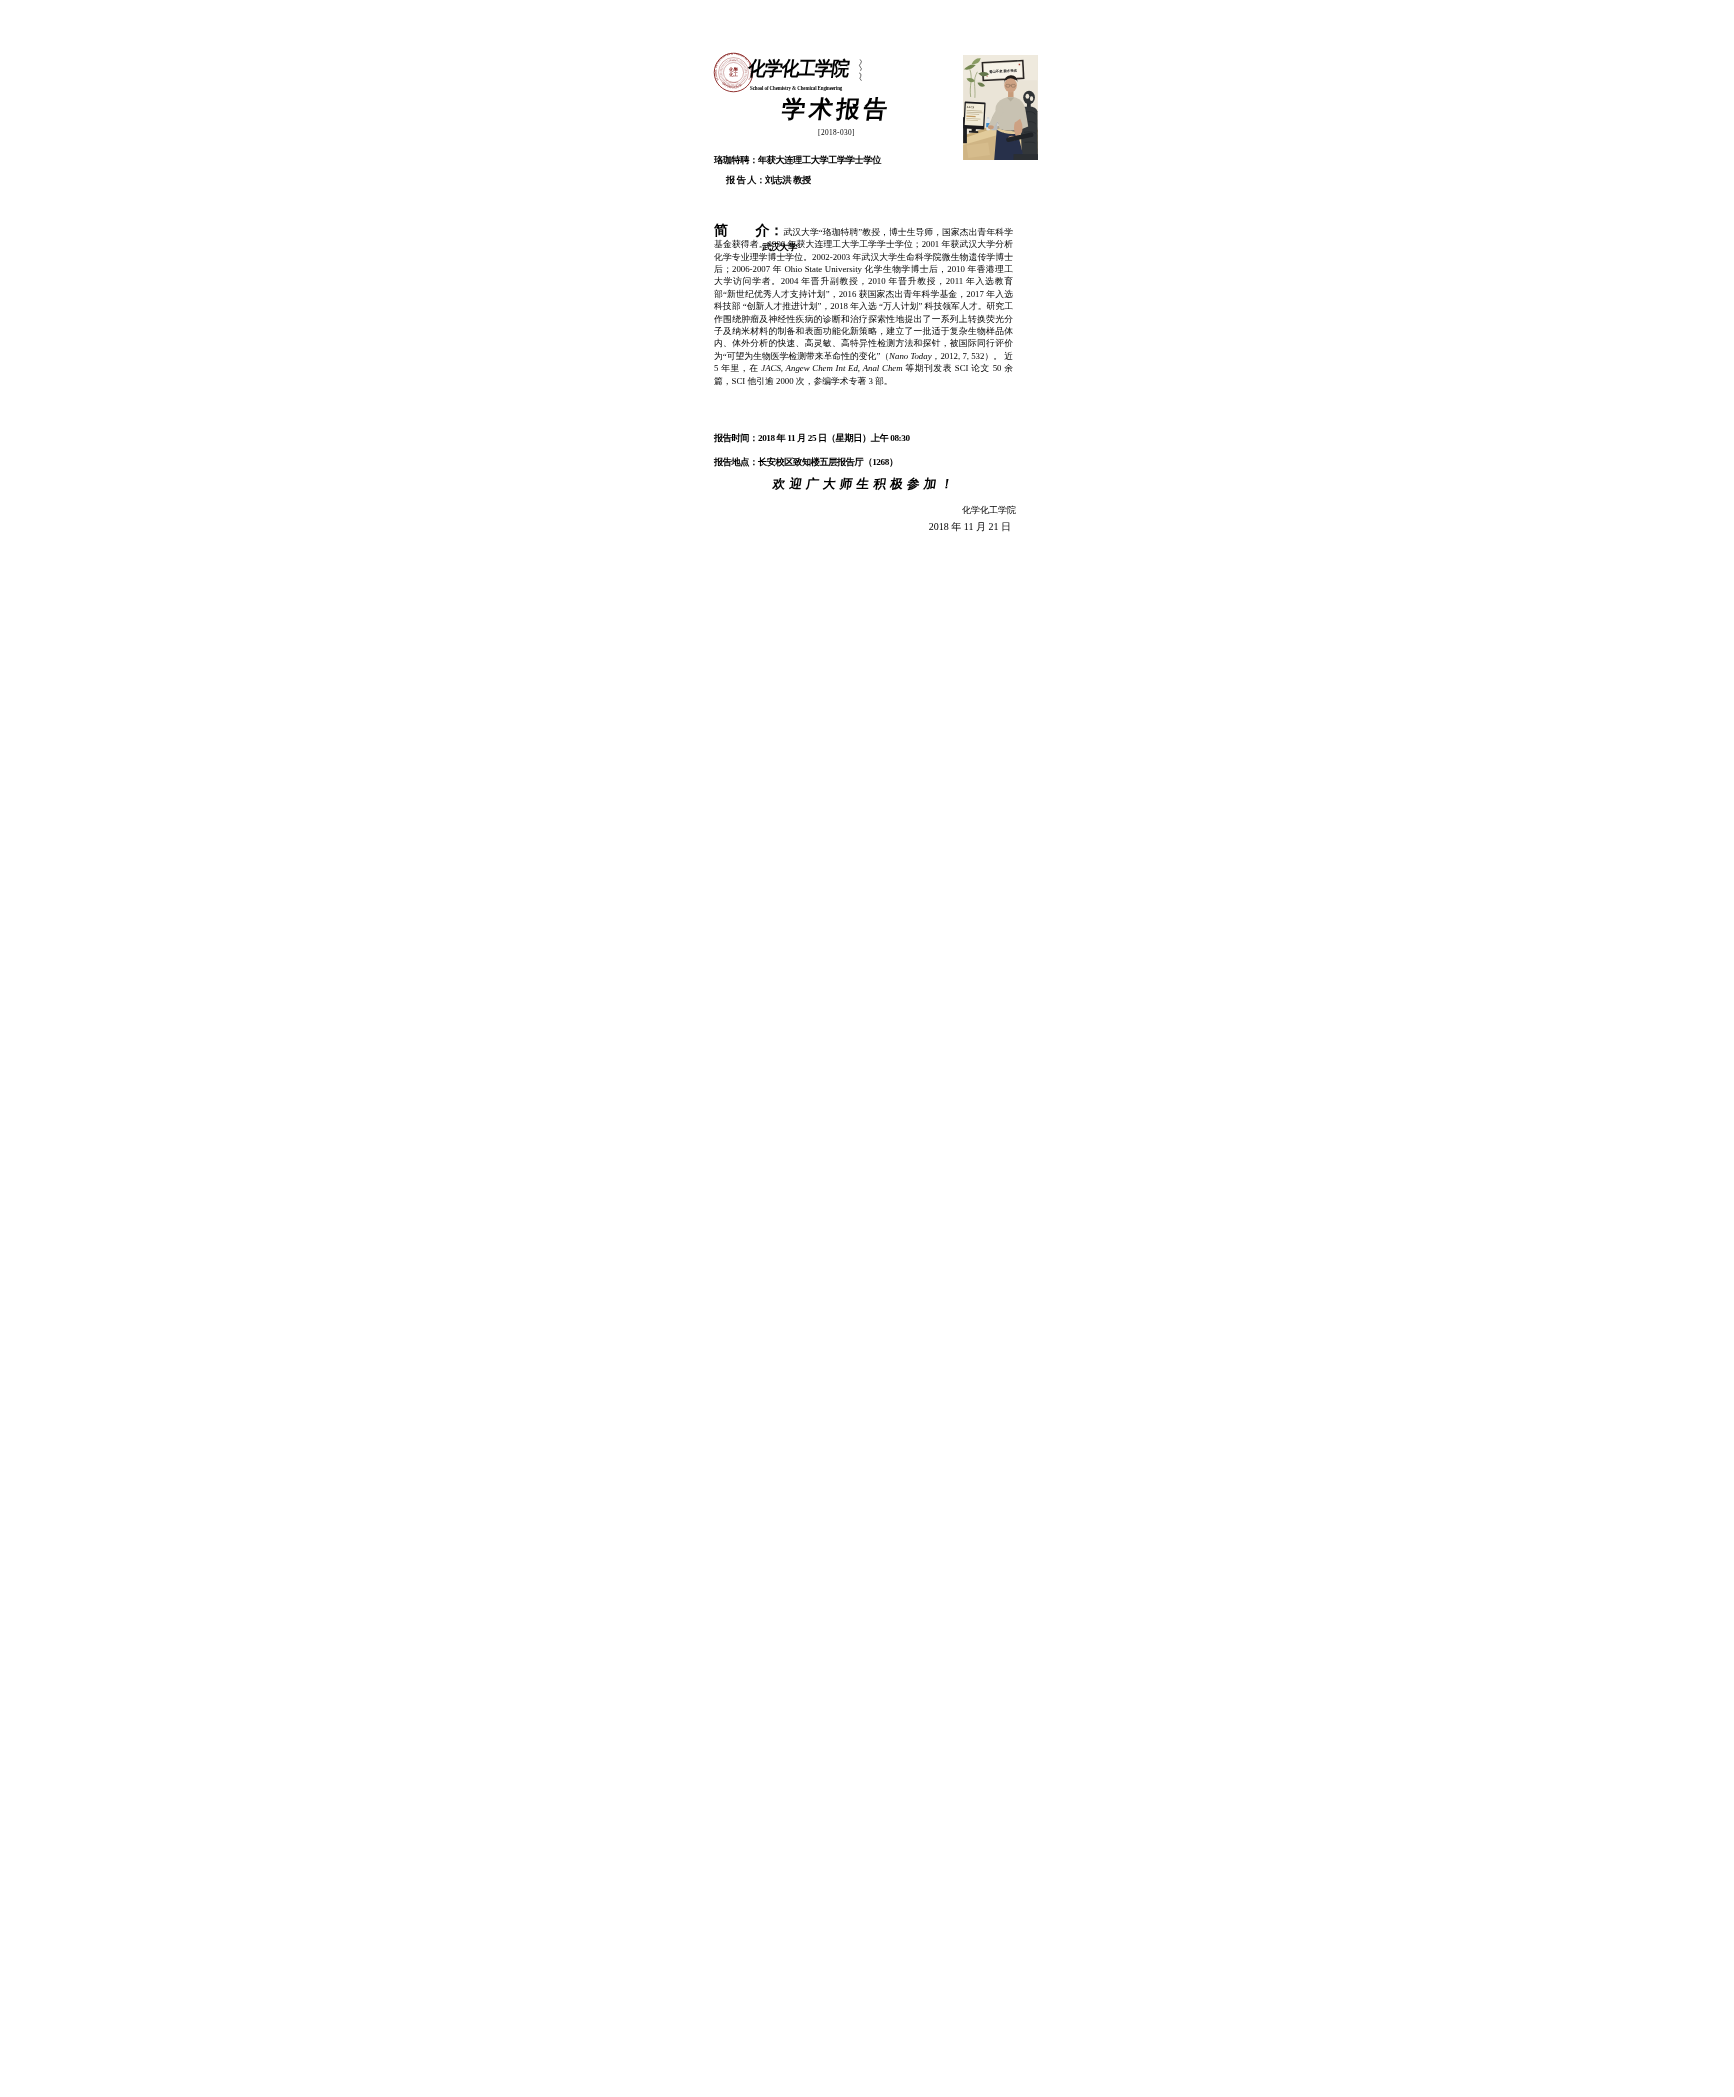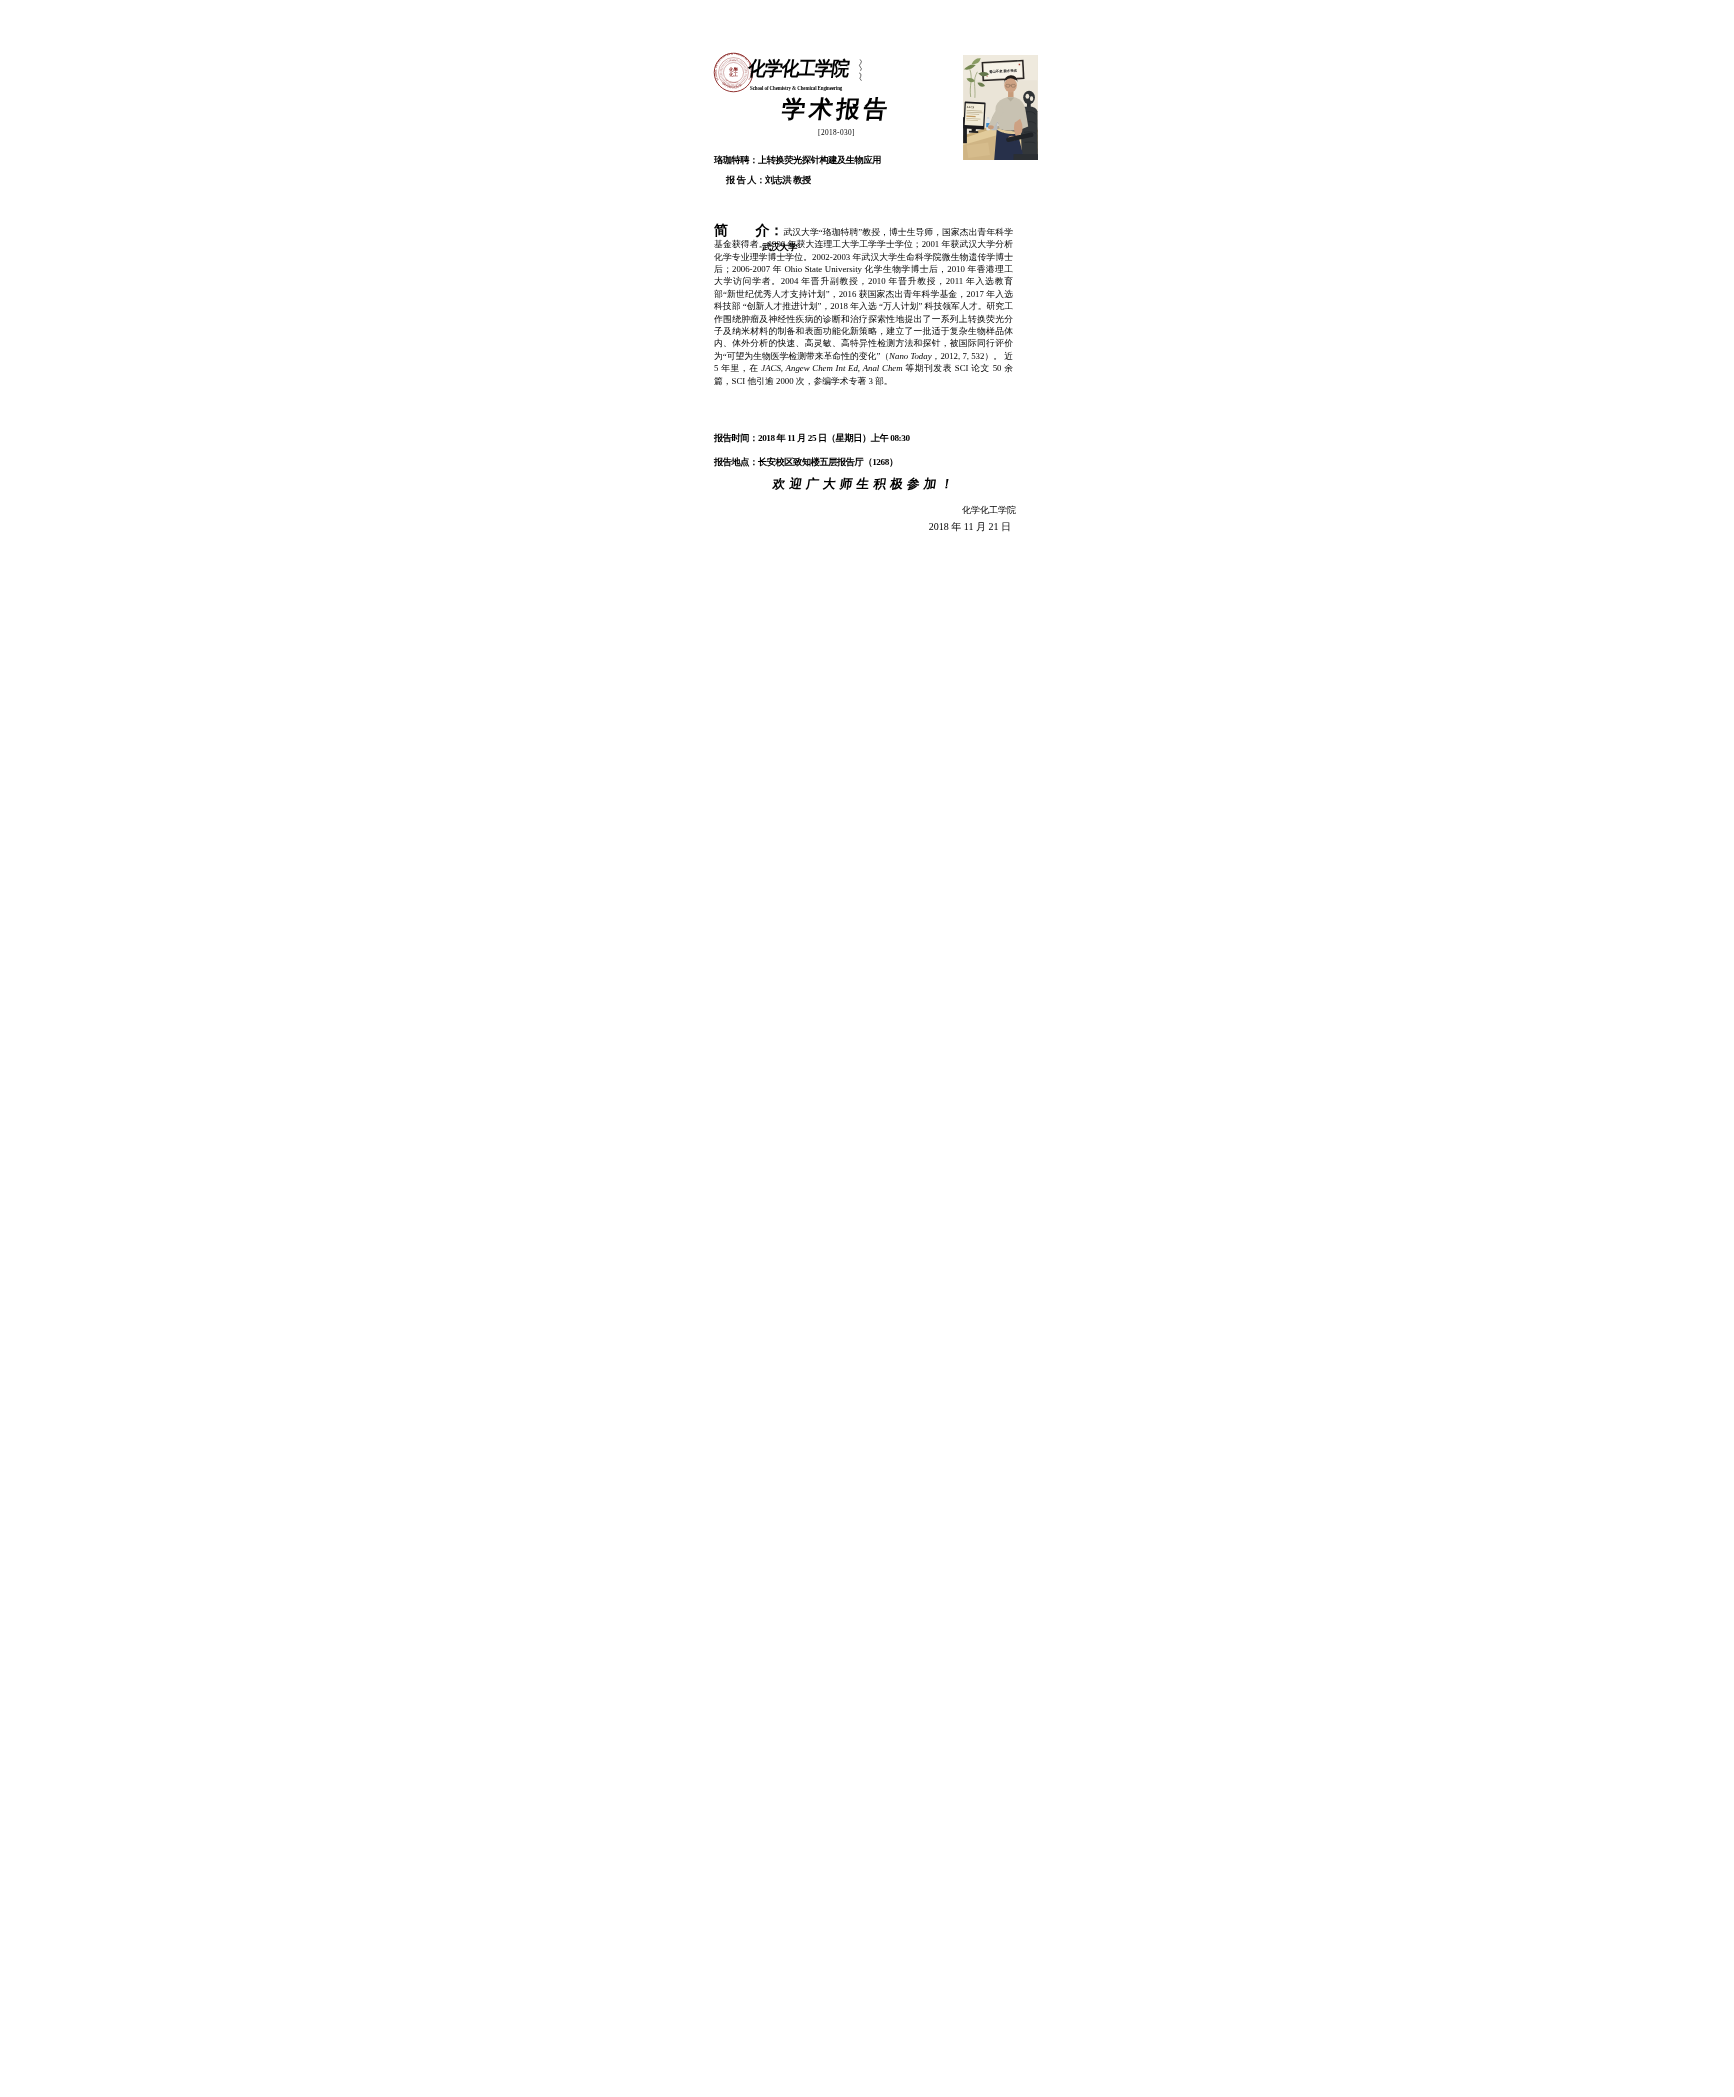--- a/index.html
+++ b/index.html
@@ -193,21 +193,21 @@
       </g>
 
       <g transform="rotate(-12 136 196)">
         <rect x="102" y="190" width="66" height="11" rx="5" fill="#202327"></rect>
       </g>
       <rect x="120" y="236" width="58" height="14" fill="#2b2f33"></rect>
     </svg>
   </div>
 
   <div class="abs field-line f1">
-    <span>珞珈特聘：</span><span>上转换荧光探针构建及生物应用</span>
+    <span>珞珈特聘：</span><span>年获大连理工大学工学学士学位</span>
   </div>
   <div class="abs field-line f2">
     <span>报 告 人：</span><span>刘志洪 教授</span>
   </div>
   <div class="abs field-line f3">武汉大学</div>
 
   <p class="abs intro"><span class="label">简　　介：</span><span><span>武汉大学“珞珈特聘”教授，博士生导师，国家杰出青年科学基金获得者。1996 年获大连理工大学工学学士学位；2001 年获武汉大学分析化学专业理学博士学位。2002-2003 年武汉大学生命科学院微生物遗传学博士后；2006-2007 年 Ohio State University 化学生物学博士后，2010 年香港理工大学访问学者。2004 年晋升副教授，2010 年晋升教授，2011 年入选教育部“新世纪优秀人才支持计划”，2016 获国家杰出青年科学基金，2017 年入选科技部 “创新人才推进计划”，2018 年入选 “万人计划” 科技领军人才。研究工作围绕肿瘤及神经性疾病的诊断和治疗探索性地提出了一系列上转换荧光分子及纳米材料的制备和表面功能化新策略，建立了一批适于复杂生物样品体内、体外分析的快速、高灵敏、高特异性检测方法和探针，被国际同行评价为“可望为生物医学检测带来革命性的变化”（</span><span class="it">Nano Today</span><span>，2012, 7, 532）。  近 5 年里，在 </span><span class="it">JACS, Angew Chem Int Ed, Anal Chem</span><span> 等期刊发表 SCI 论文 50 余篇，SCI 他引逾 2000 次，参编学术专著 3 部。</span></span></p>
 
   <div class="abs field-line time-line">报告时间：2018 年 11 月 25 日（星期日）上午 08:30</div>
   <div class="abs field-line place-line">报告地点：长安校区致知楼五层报告厅（1268）</div>

